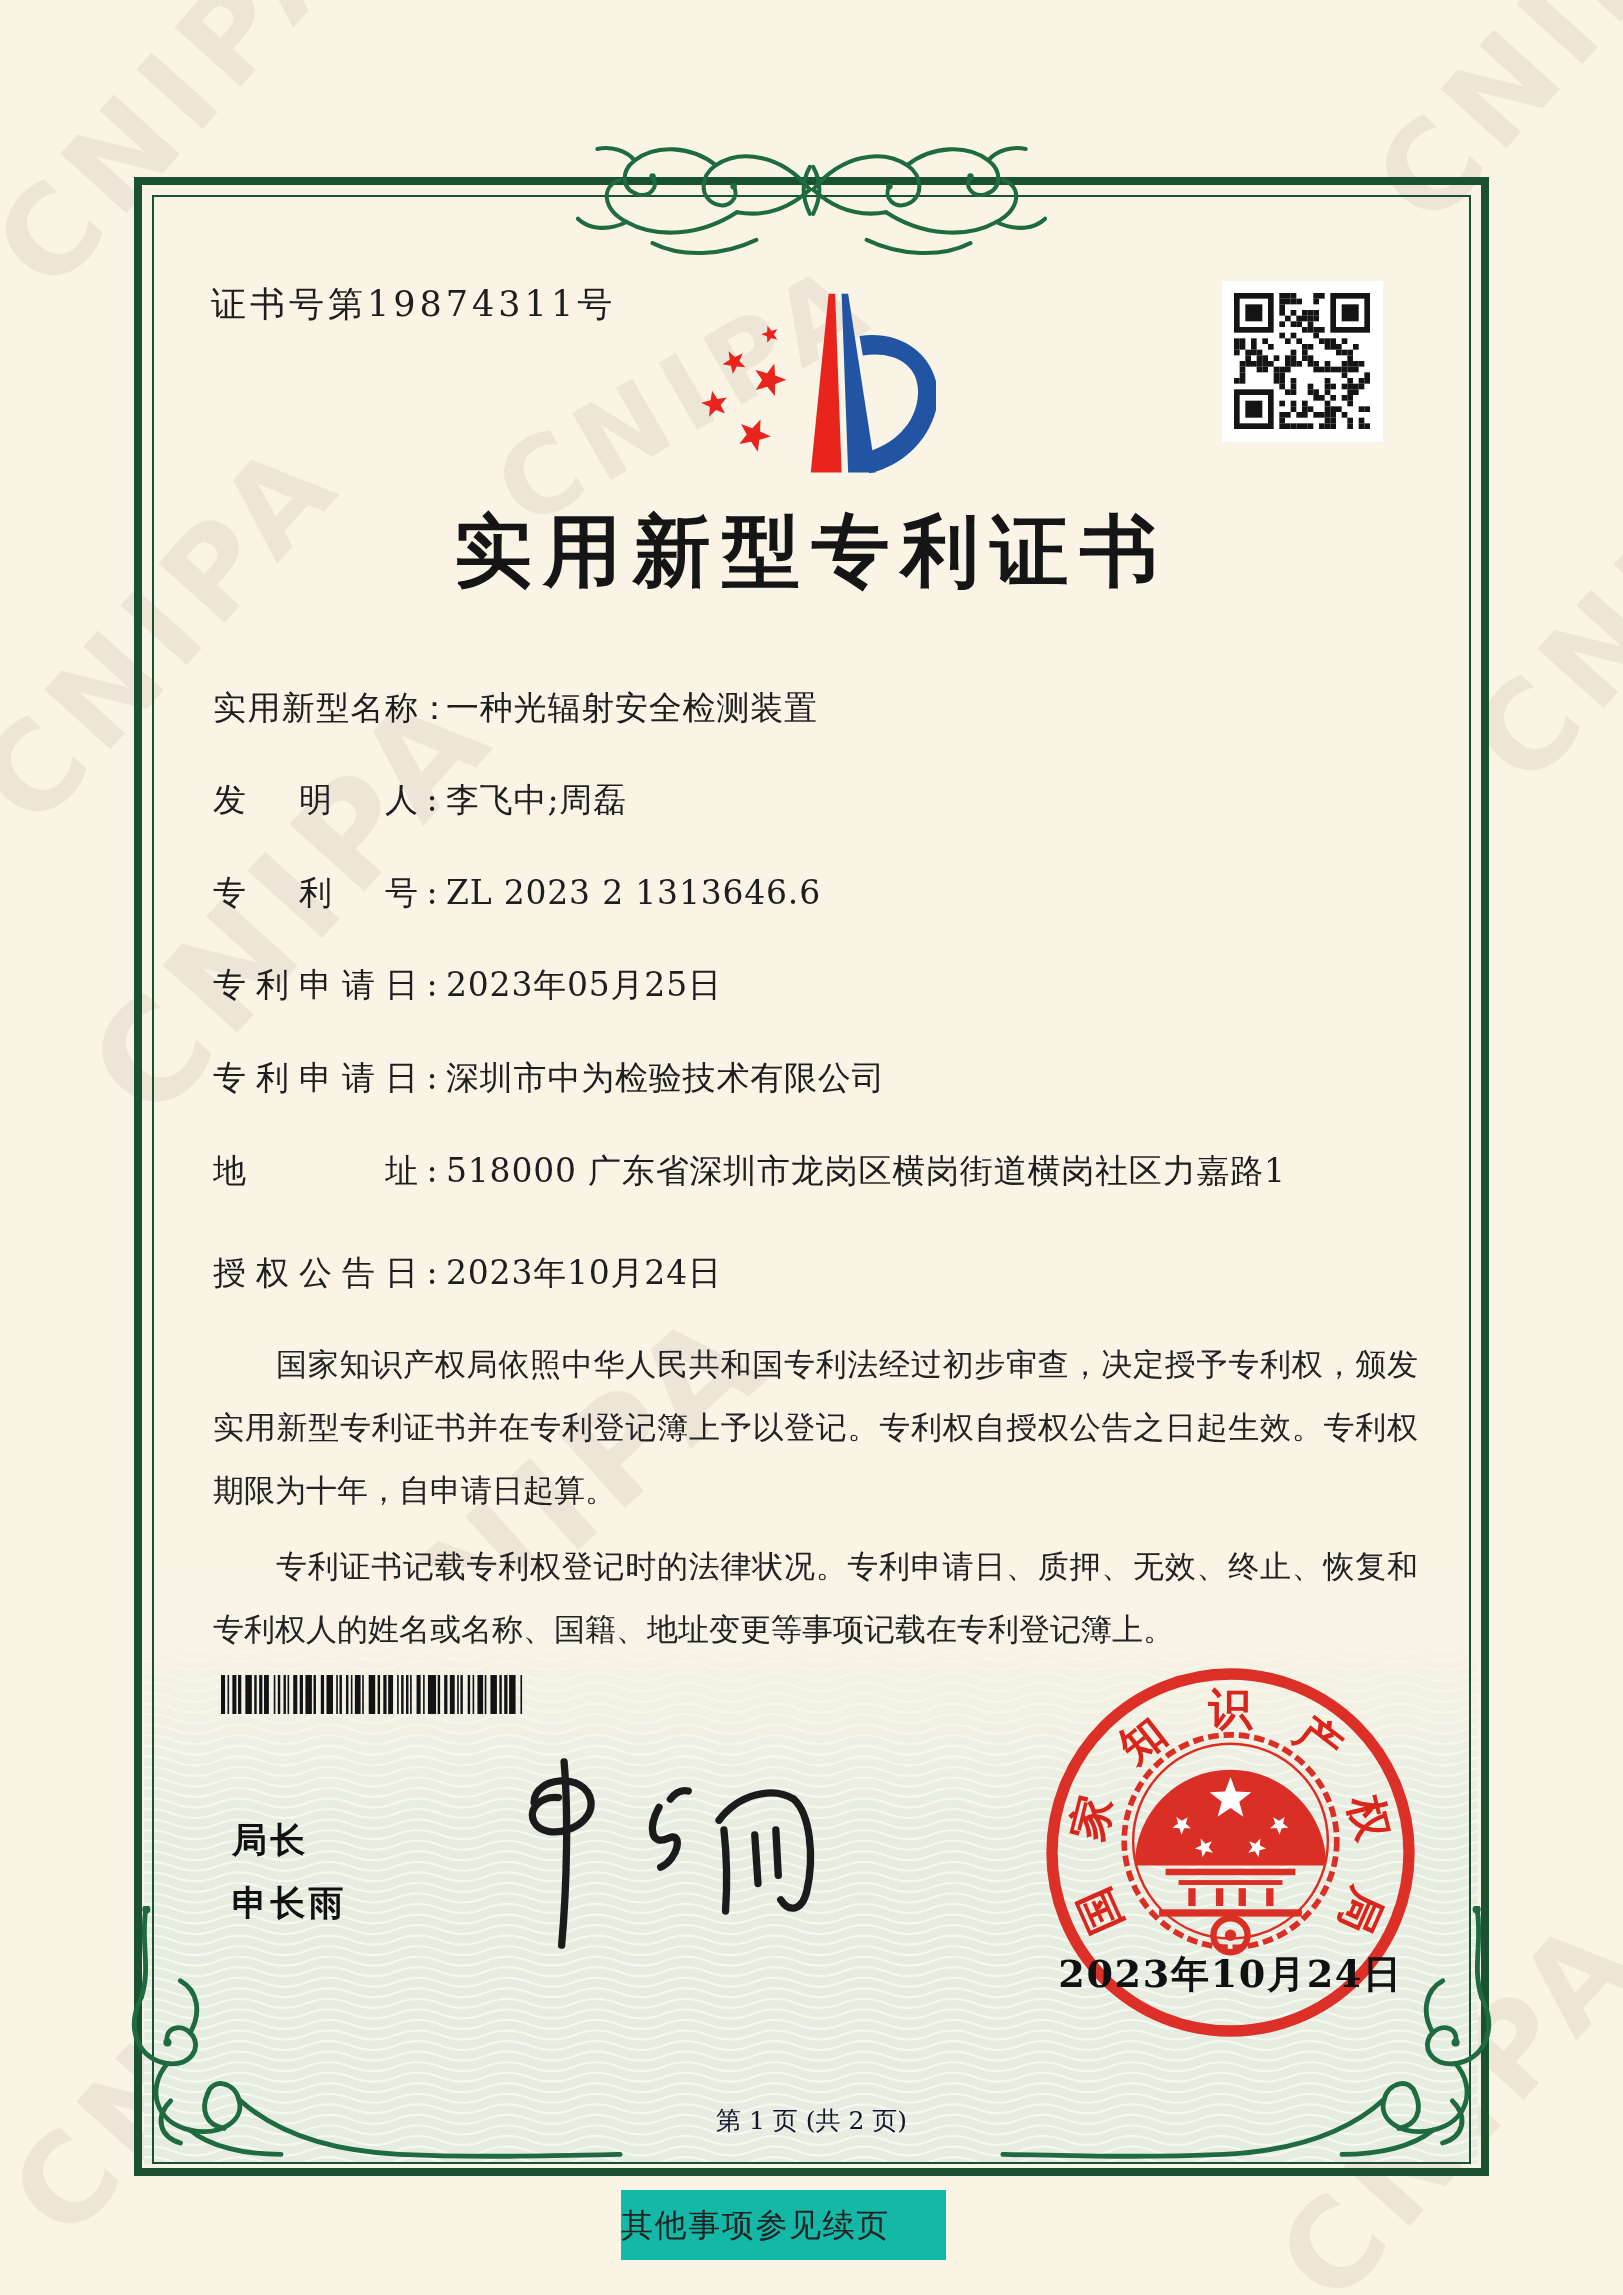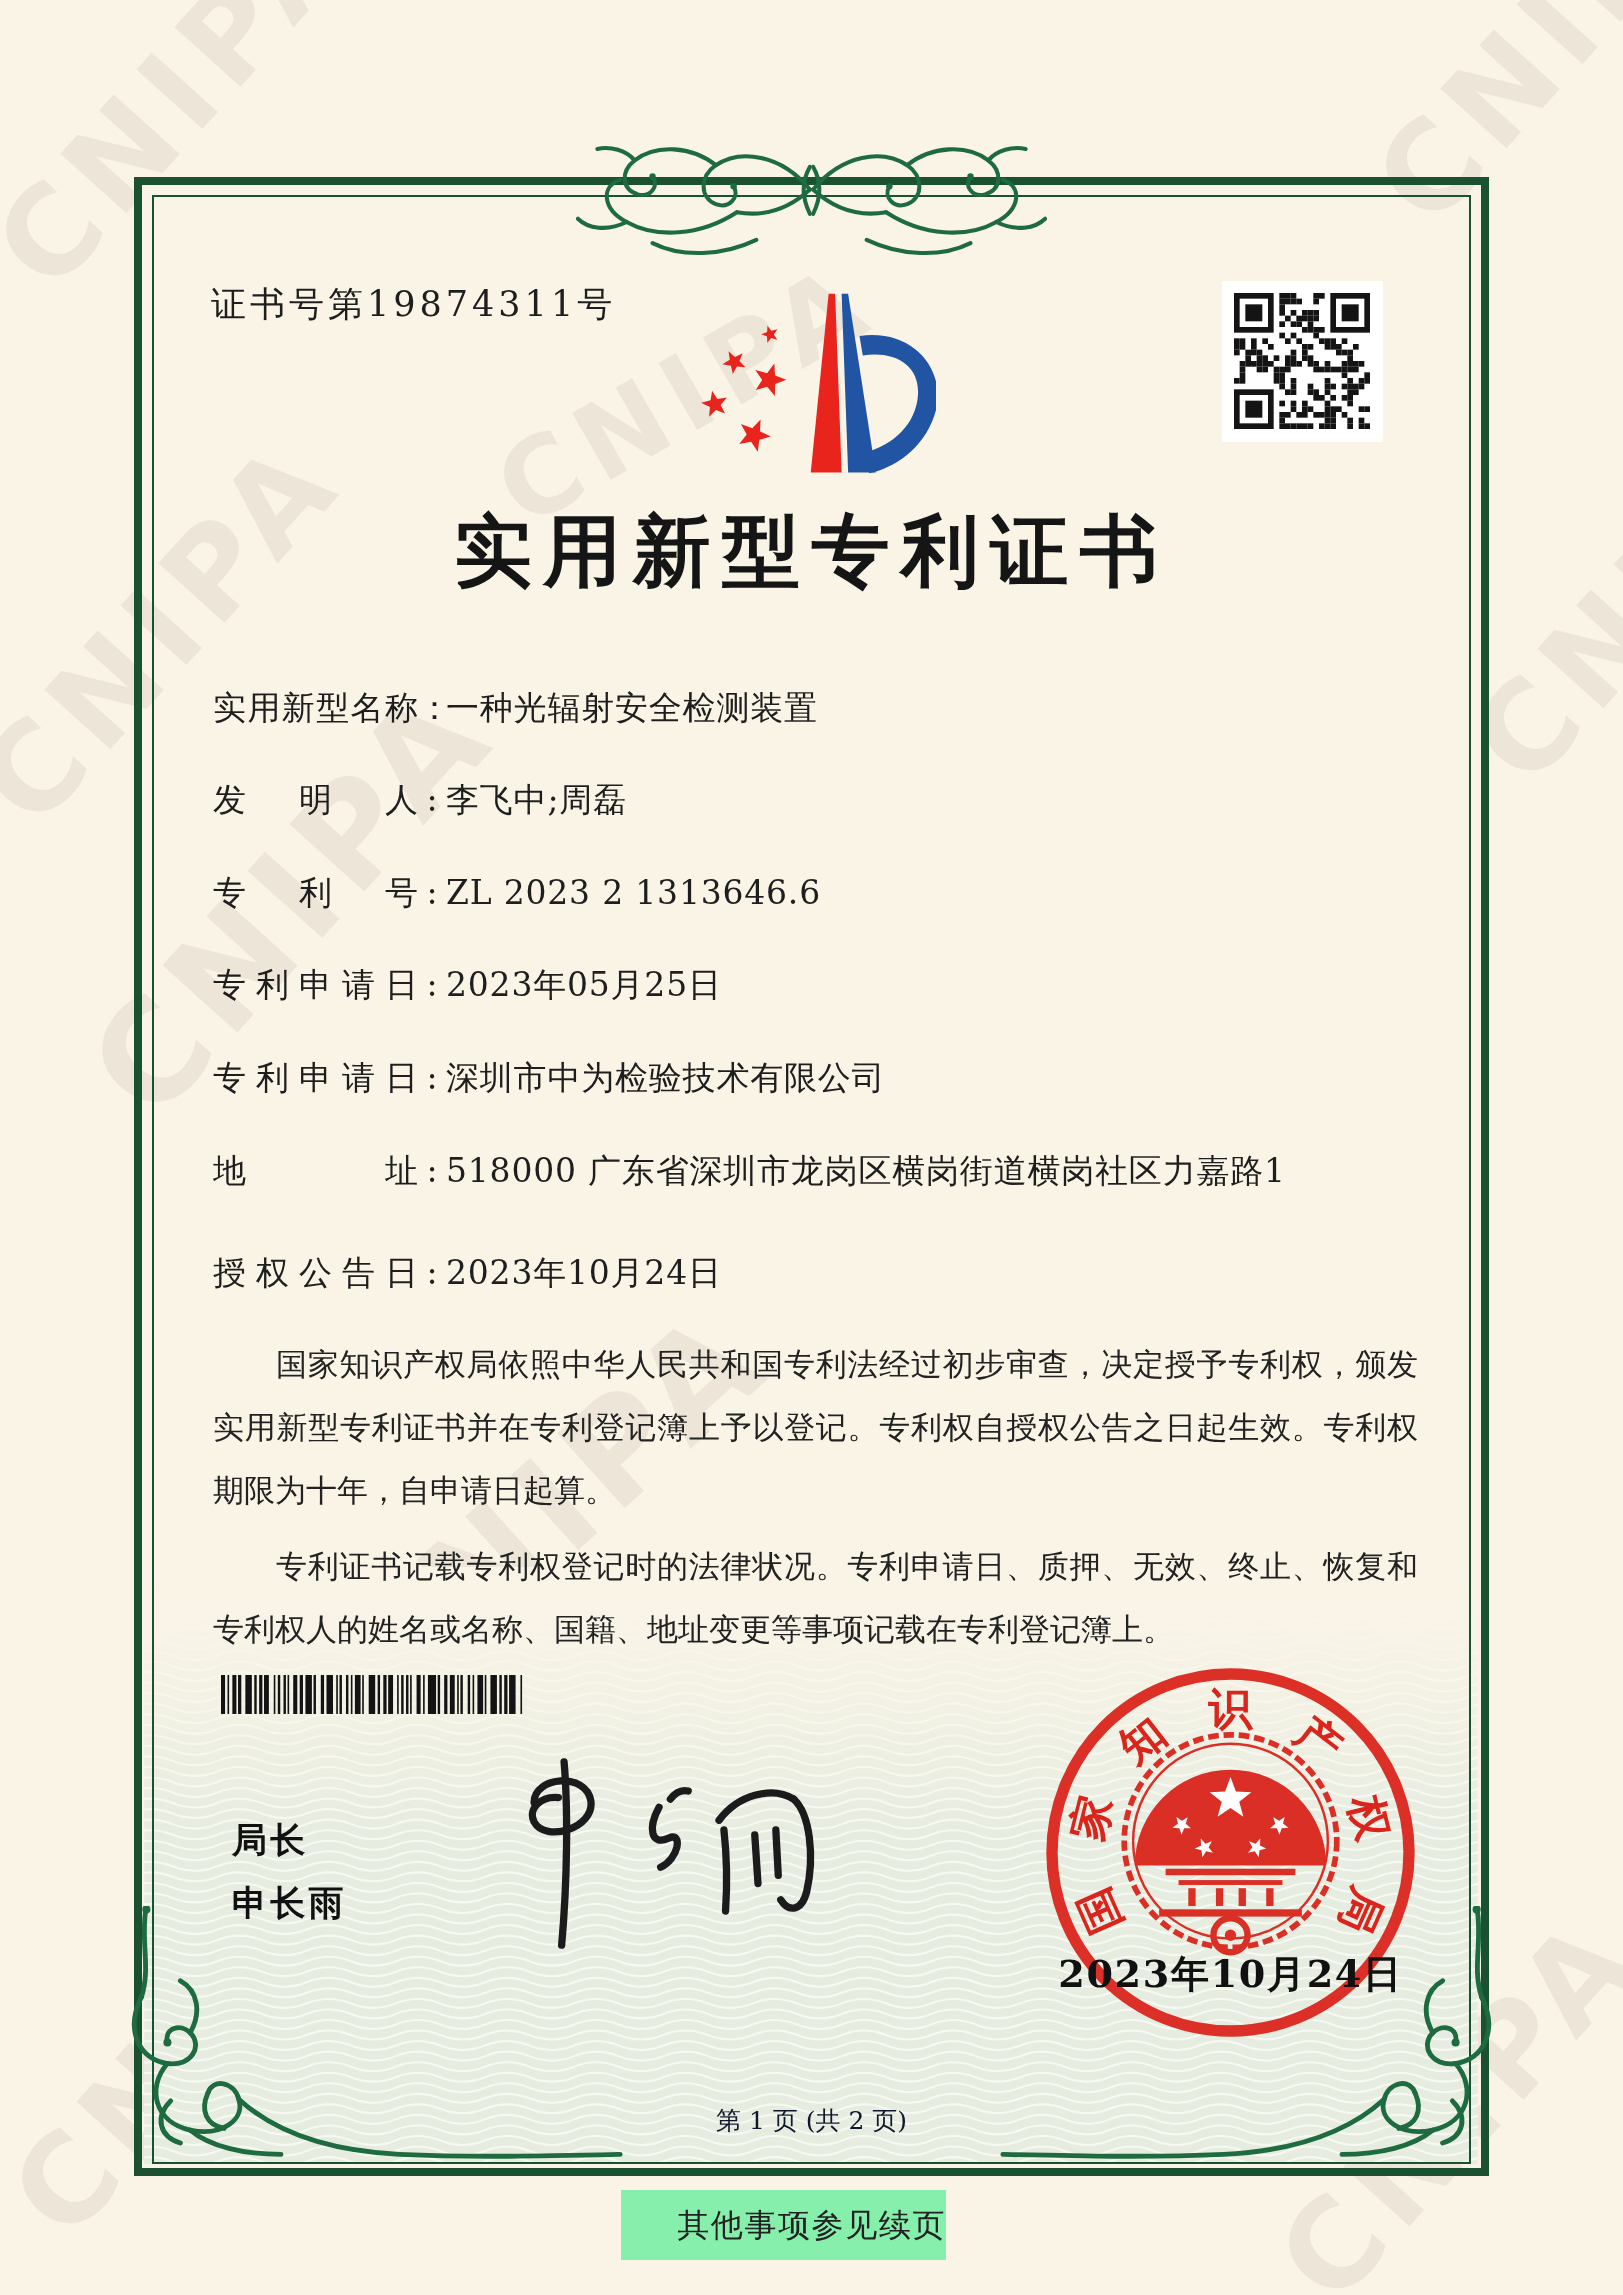--- a/index.html
+++ b/index.html
@@ -41,22 +41,22 @@
   
   .barcode{position:absolute;left:221px;top:1675px;}
   
   .sig-label{position:absolute;font-family:"DejaVu Sans","Liberation Sans",sans-serif;
       font-weight:700;font-size:35px;color:#111;letter-spacing:3.2px;}
   .sig-svg{position:absolute;left:487px;top:1752px;}
   
   .seal{position:absolute;left:1039px;top:1661px;}
   
   .page-footer{position:absolute;left:0;top:2104px;width:100%;text-align:center;font-size:25px;color:#0f172a;}
-  .cont-note{position:absolute;left:621px;top:2190px;width:325px;height:70px;background:#86efac;
-      text-align:right;line-height:70px;font-size:32px;color:#222;letter-spacing:1.6px;}
+  .cont-note{position:absolute;left:621px;top:2190px;width:325px;height:70px;background:#14b8a6;
+      text-align:left;line-height:70px;font-size:32px;color:#222;letter-spacing:1.6px;}
   
   .orn{position:absolute;pointer-events:none;}
 </style>
 </head>
 <body>
 
 <div class="page">
 
   <div id="wm-layer">
       <span class="wm" style="left: -57px; top: 24px; font-size: 122px; transform: rotate(-48deg);">CNIPA</span>

